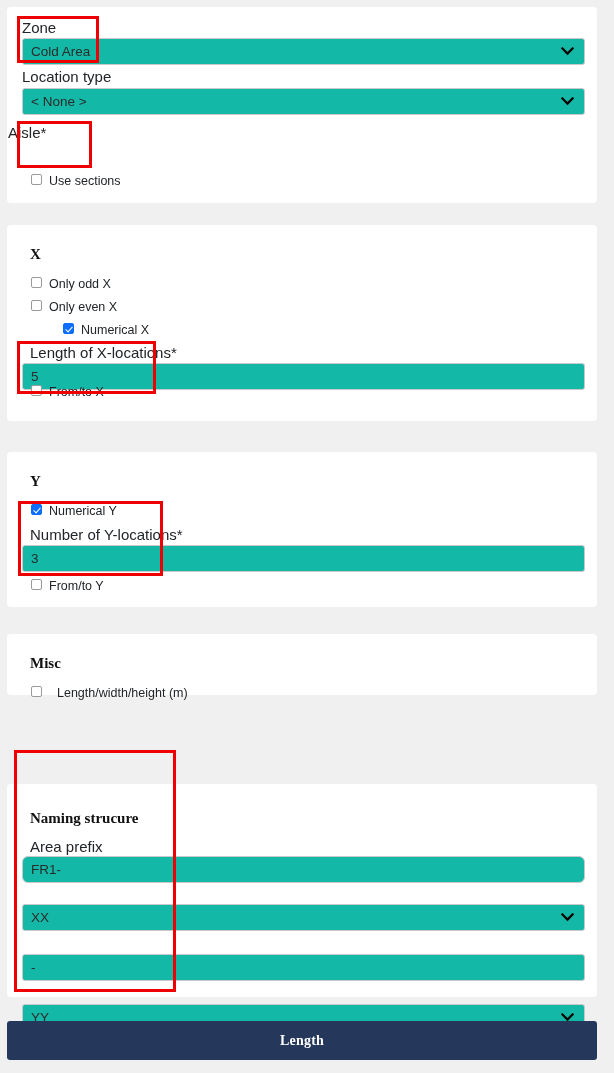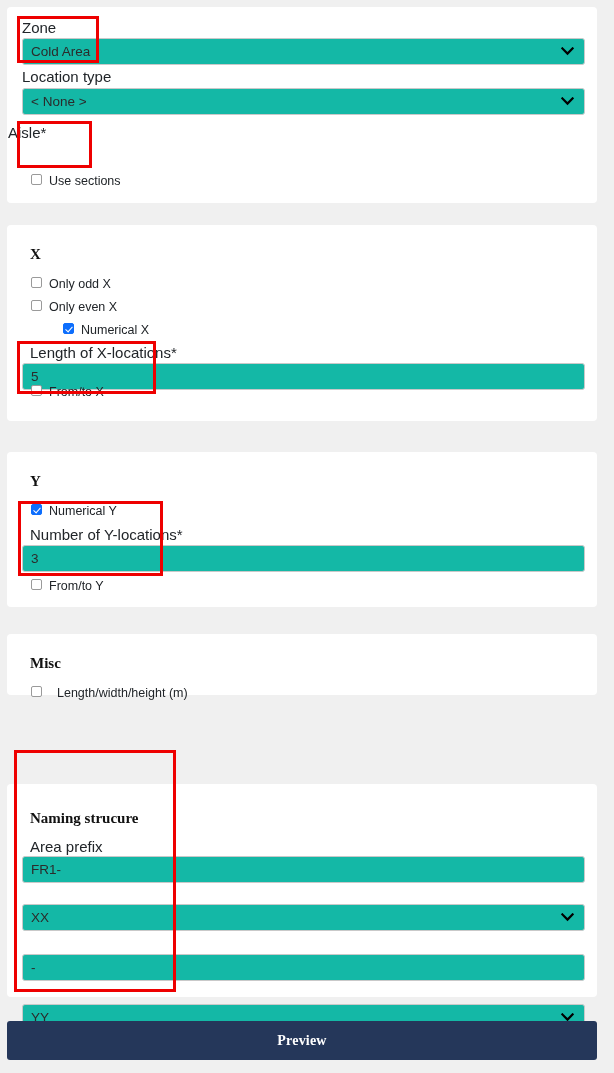--- a/index.html
+++ b/index.html
@@ -254,21 +254,21 @@
     </div>
   </div>
 
   <div class="card" style="top:784px; height:213px;">
 
     <div class="section-title" style="position:absolute; left:23px; top:25px;">Naming strucure</div>
 
     <div style="position:absolute; left:23px; top:55px;">
       <span class="field-label">Area prefix</span>
     </div>
-    <div class="control" style="position:absolute; left:15px; top:72px;">
+    <div class="control" style="position:absolute; left:15px; top:72px;border-radius:6px;">
       <span>FR1-</span>
     </div>
 
     <div class="control select" style="position:absolute; left:15px; top:120px;">
       <span>XX</span>
       <span class="chev">
         <svg width="13" height="9" viewBox="0 0 13 9">
             <path d="M1.4 1.4 L6.5 6.6 L11.6 1.4" stroke="#000" stroke-width="2.2" fill="none" stroke-linecap="square"></path>
           </svg>
       </span>
@@ -282,21 +282,21 @@
       <span>YY</span>
       <span class="chev">
         <svg width="13" height="9" viewBox="0 0 13 9">
             <path d="M1.4 1.4 L6.5 6.6 L11.6 1.4" stroke="#000" stroke-width="2.2" fill="none" stroke-linecap="square"></path>
           </svg>
       </span>
     </div>
   </div>
 
   <div class="preview-btn">
-    <span>Preview</span>
+    <span>Length</span>
   </div>
 
   <div class="redbox" style="left:17px;  top:16px;  width:82px;  height:47px;"></div>
   <div class="redbox" style="left:17px;  top:121px; width:75px;  height:47px;"></div>
   <div class="redbox" style="left:17px;  top:341px; width:139px; height:53px;"></div>
   <div class="redbox" style="left:18px;  top:501px; width:145px; height:75px;"></div>
   <div class="redbox" style="left:14px;  top:750px; width:162px; height:242px;"></div>
 
 </div>
 

